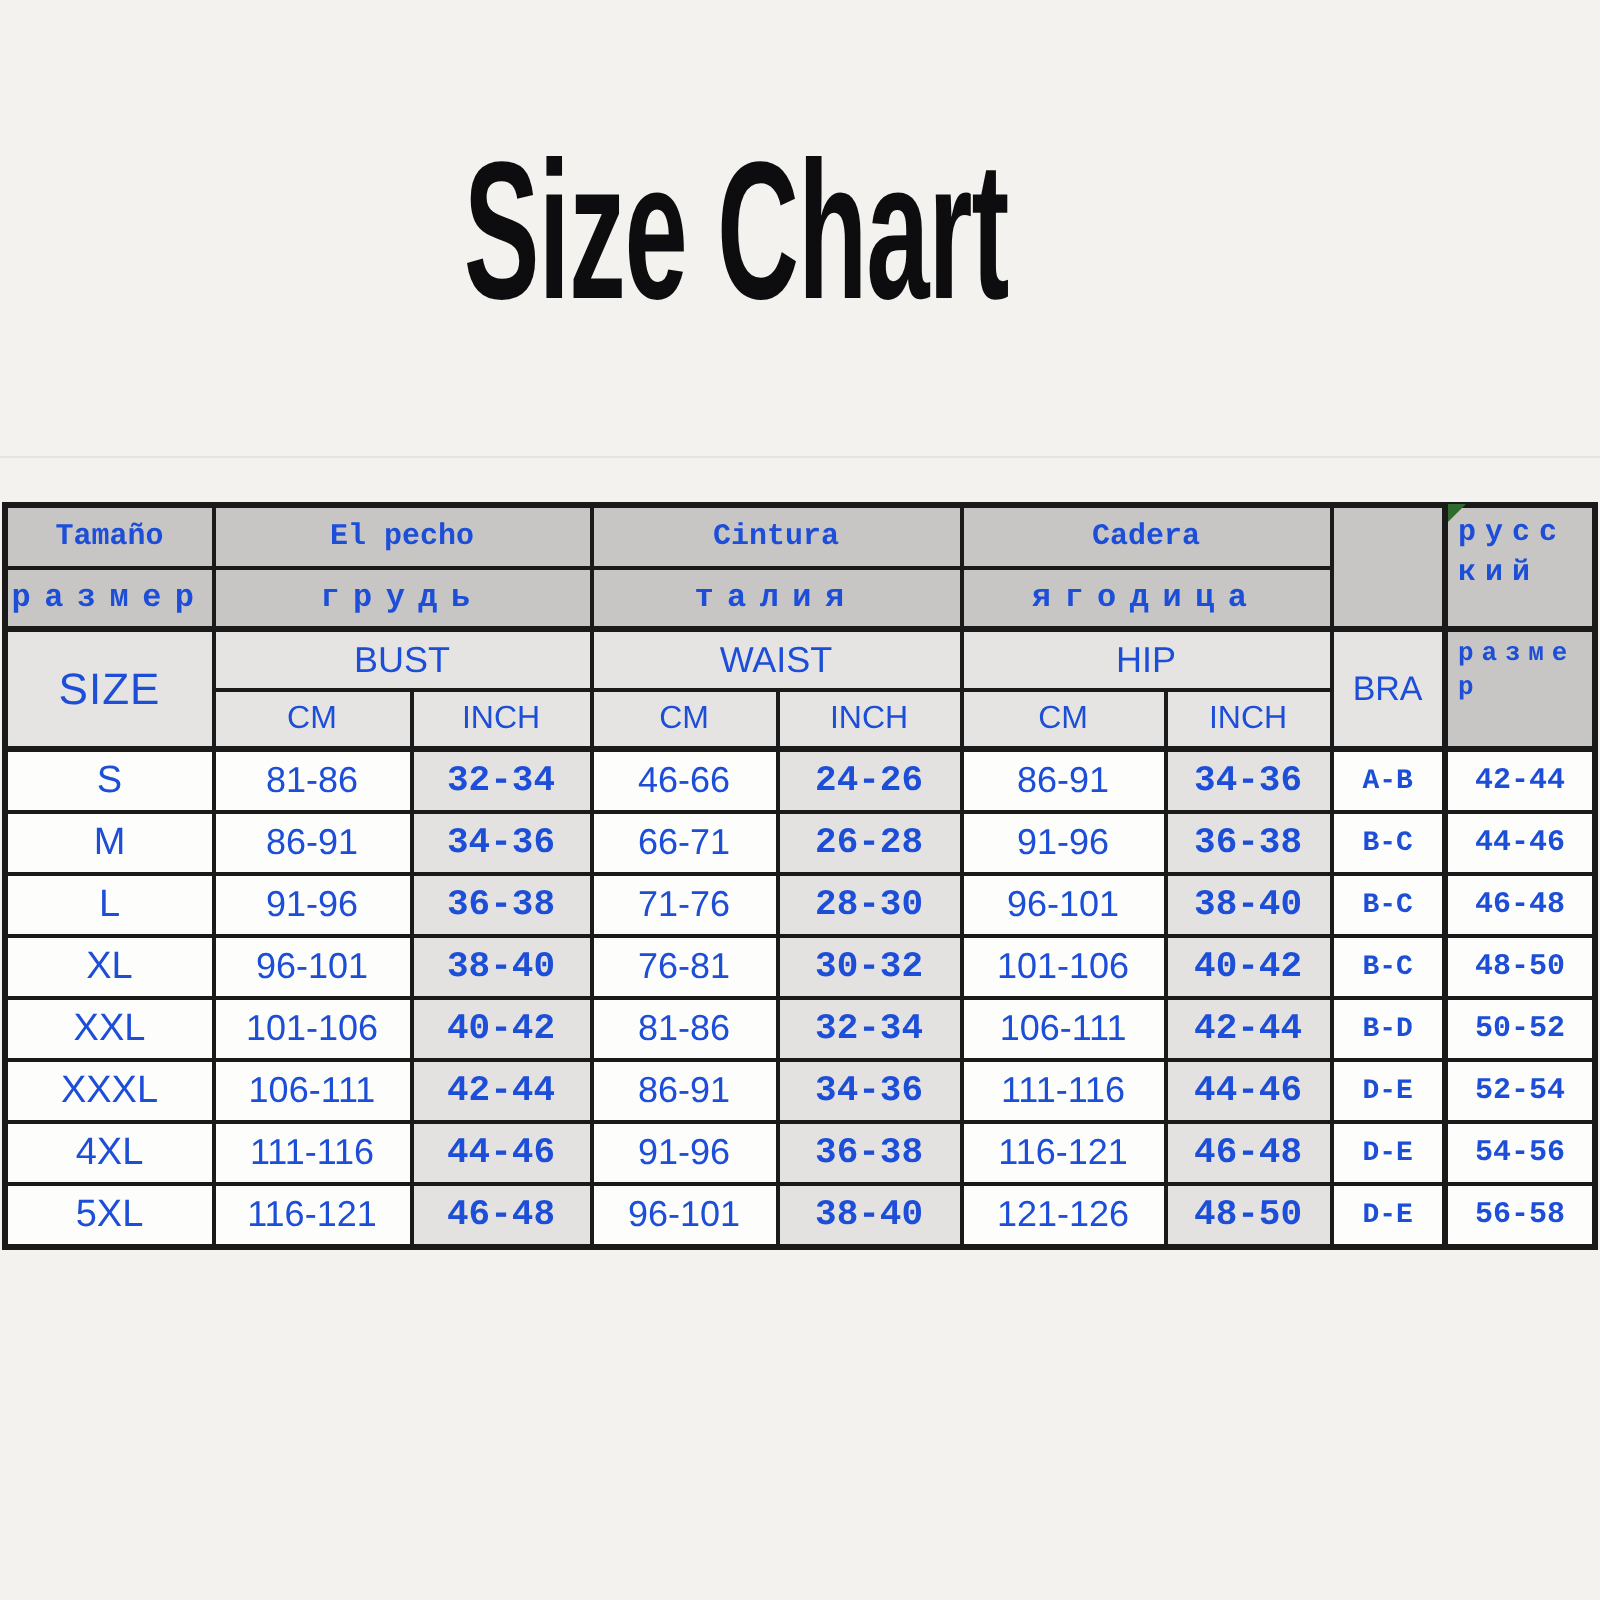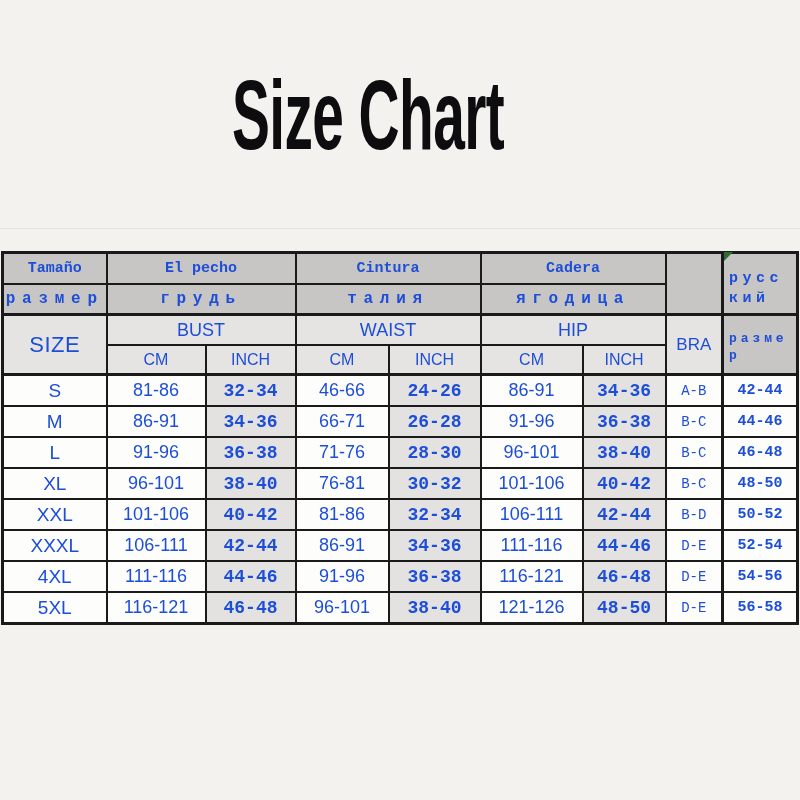--- a/index.html
+++ b/index.html
@@ -42,26 +42,26 @@
   .hd{background:var(--hdr-dark);}
   .hl{background:var(--hdr-light);}
   .sp{letter-spacing:0.42em;}
   .size-h{font-size:22px;letter-spacing:0.5px;}
   .grp-h{font-size:18px;margin-left:37px;}
   .bra-h{font-size:17px;}
   .ru-cell{
     font-family:"Liberation Mono","DejaVu Sans Mono",monospace;font-weight:bold;
     font-size:13px;letter-spacing:0.3em;line-height:1.3;
     text-align:left;vertical-align:top;
-    padding:15px 1px 0 5px;word-break:break-all;
+    padding:3px 1px 0 5px;word-break:break-all;
   }
   .d-size{font-size:19px;background:var(--cell-white);}
   .d-cm{font-size:18px;background:var(--cell-white);}
   .d-inch{font-family:"Liberation Mono","DejaVu Sans Mono",monospace;font-weight:bold;font-size:18px;background:var(--inch-gray);}
-  .d-bra{font-family:"Liberation Mono","DejaVu Sans Mono",monospace;font-weight:normal;font-size:14px;background:var(--cell-white);}
+  .d-bra{font-family:"Liberation Mono","DejaVu Sans Mono",monospace;font-weight:bold;font-size:14px;background:var(--cell-white);}
   .d-ru{font-family:"Liberation Mono","DejaVu Sans Mono",monospace;font-weight:bold;font-size:15px;background:var(--cell-white);}
   .marker{
     position:absolute;left:724px;top:252px;width:0;height:0;
     border-top:9px solid var(--marker);border-right:9px solid transparent;
   }
 </style>
 </head>
 <body>
 
 <h1 class="title">Size Chart</h1>

